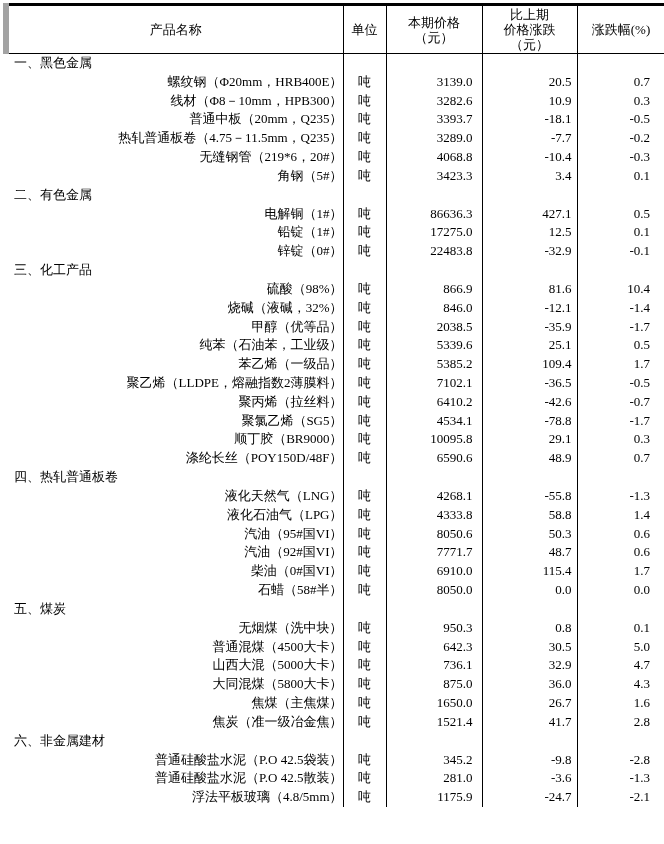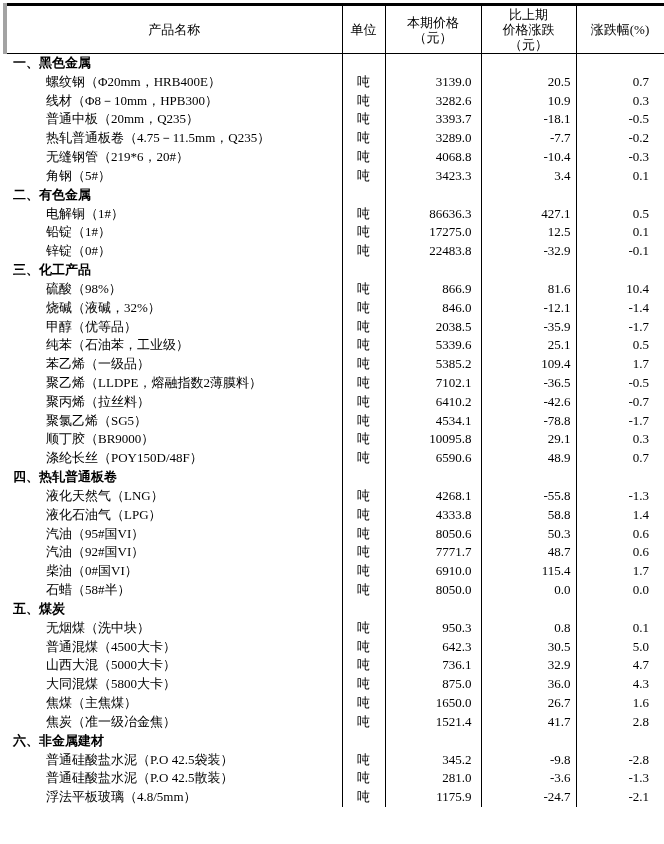--- a/index.html
+++ b/index.html
@@ -27,29 +27,29 @@
     font-size: 13px;
   }
   thead th {
     font-weight: normal;
     white-space: pre-line;
     text-align: center;
     border-bottom: 1px solid #000;
     height: 47px;
     line-height: 15px;
   }
-  thead th:first-child { border-left: 4px solid #a3a3a3; }
+  thead th:first-child { border-left: 6px solid #a3a3a3; }
   thead th:last-child  { border-right: 1px solid #22c55e; }
   th + th, td + td { border-left: 1px solid #000; }
   tbody tr { height: 18.83px; }
   td.section-title {
-    font-weight: bold;
+    font-weight: normal;
     padding-left: 8px;
   }
-  td.item-name { padding-left: 41px; }
+  td.item-name { padding-left: 41px; text-align: right; }
   td.unit { text-align: center; }
   td.num { text-align: right; }
   td.num.price  { padding-right: 9px; }
   td.num.change { padding-right: 5px; margin-top: 10px; }
   td.num.pct    { padding-right: 15px; }
 </style>
 </head>
 <body>
 
 <table class="price-table">

